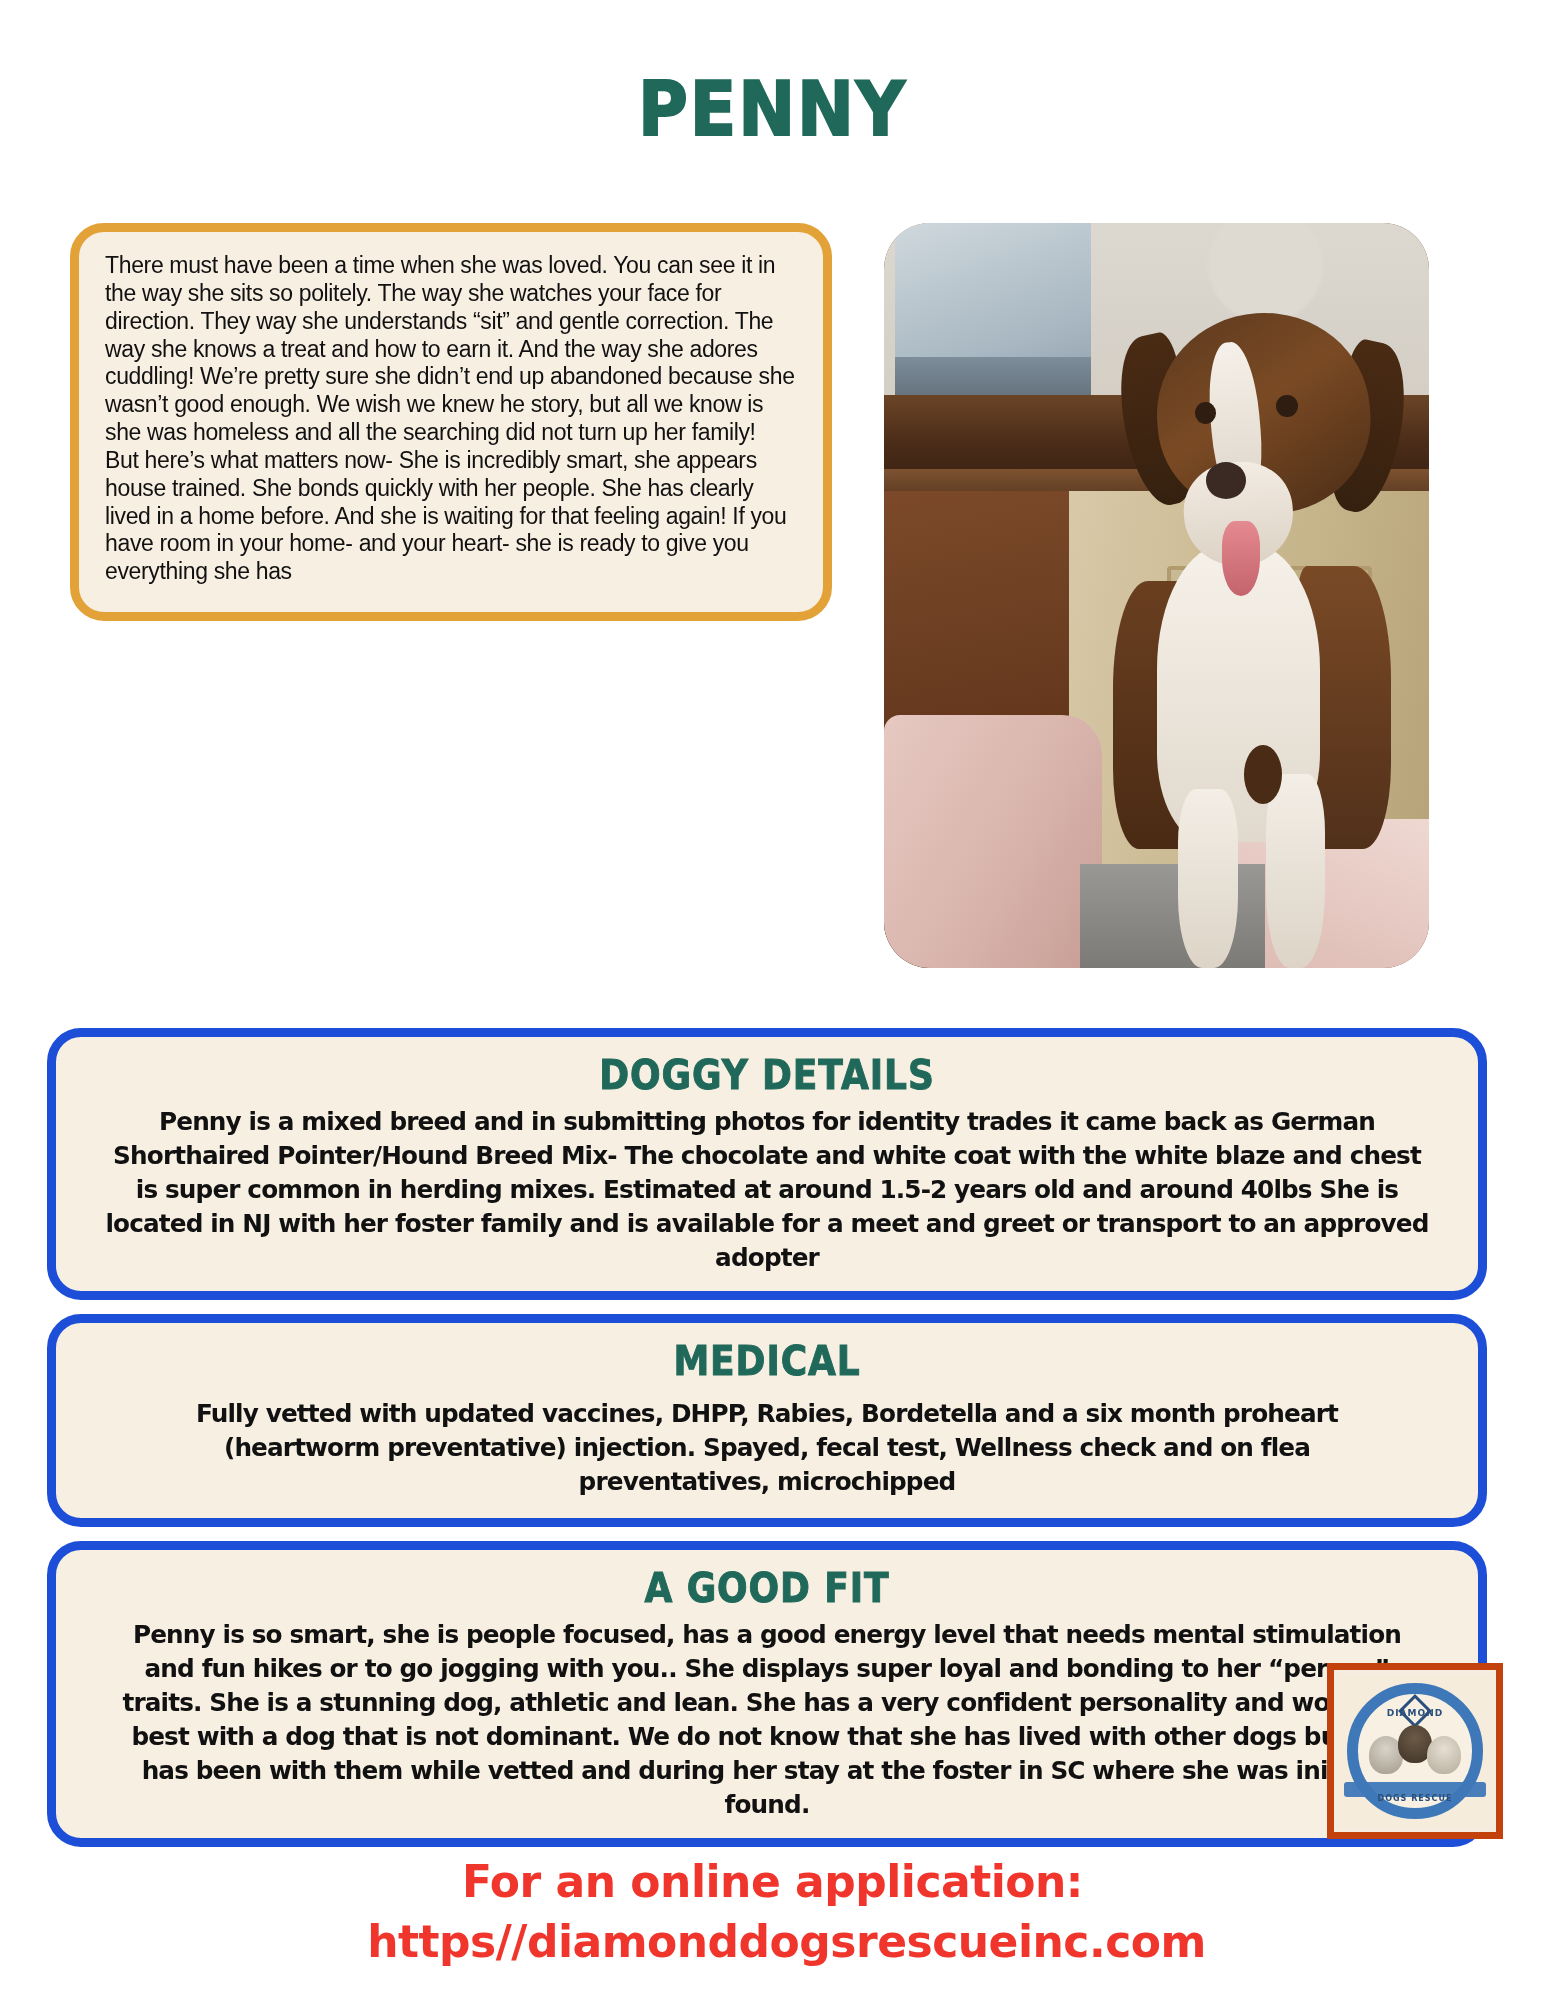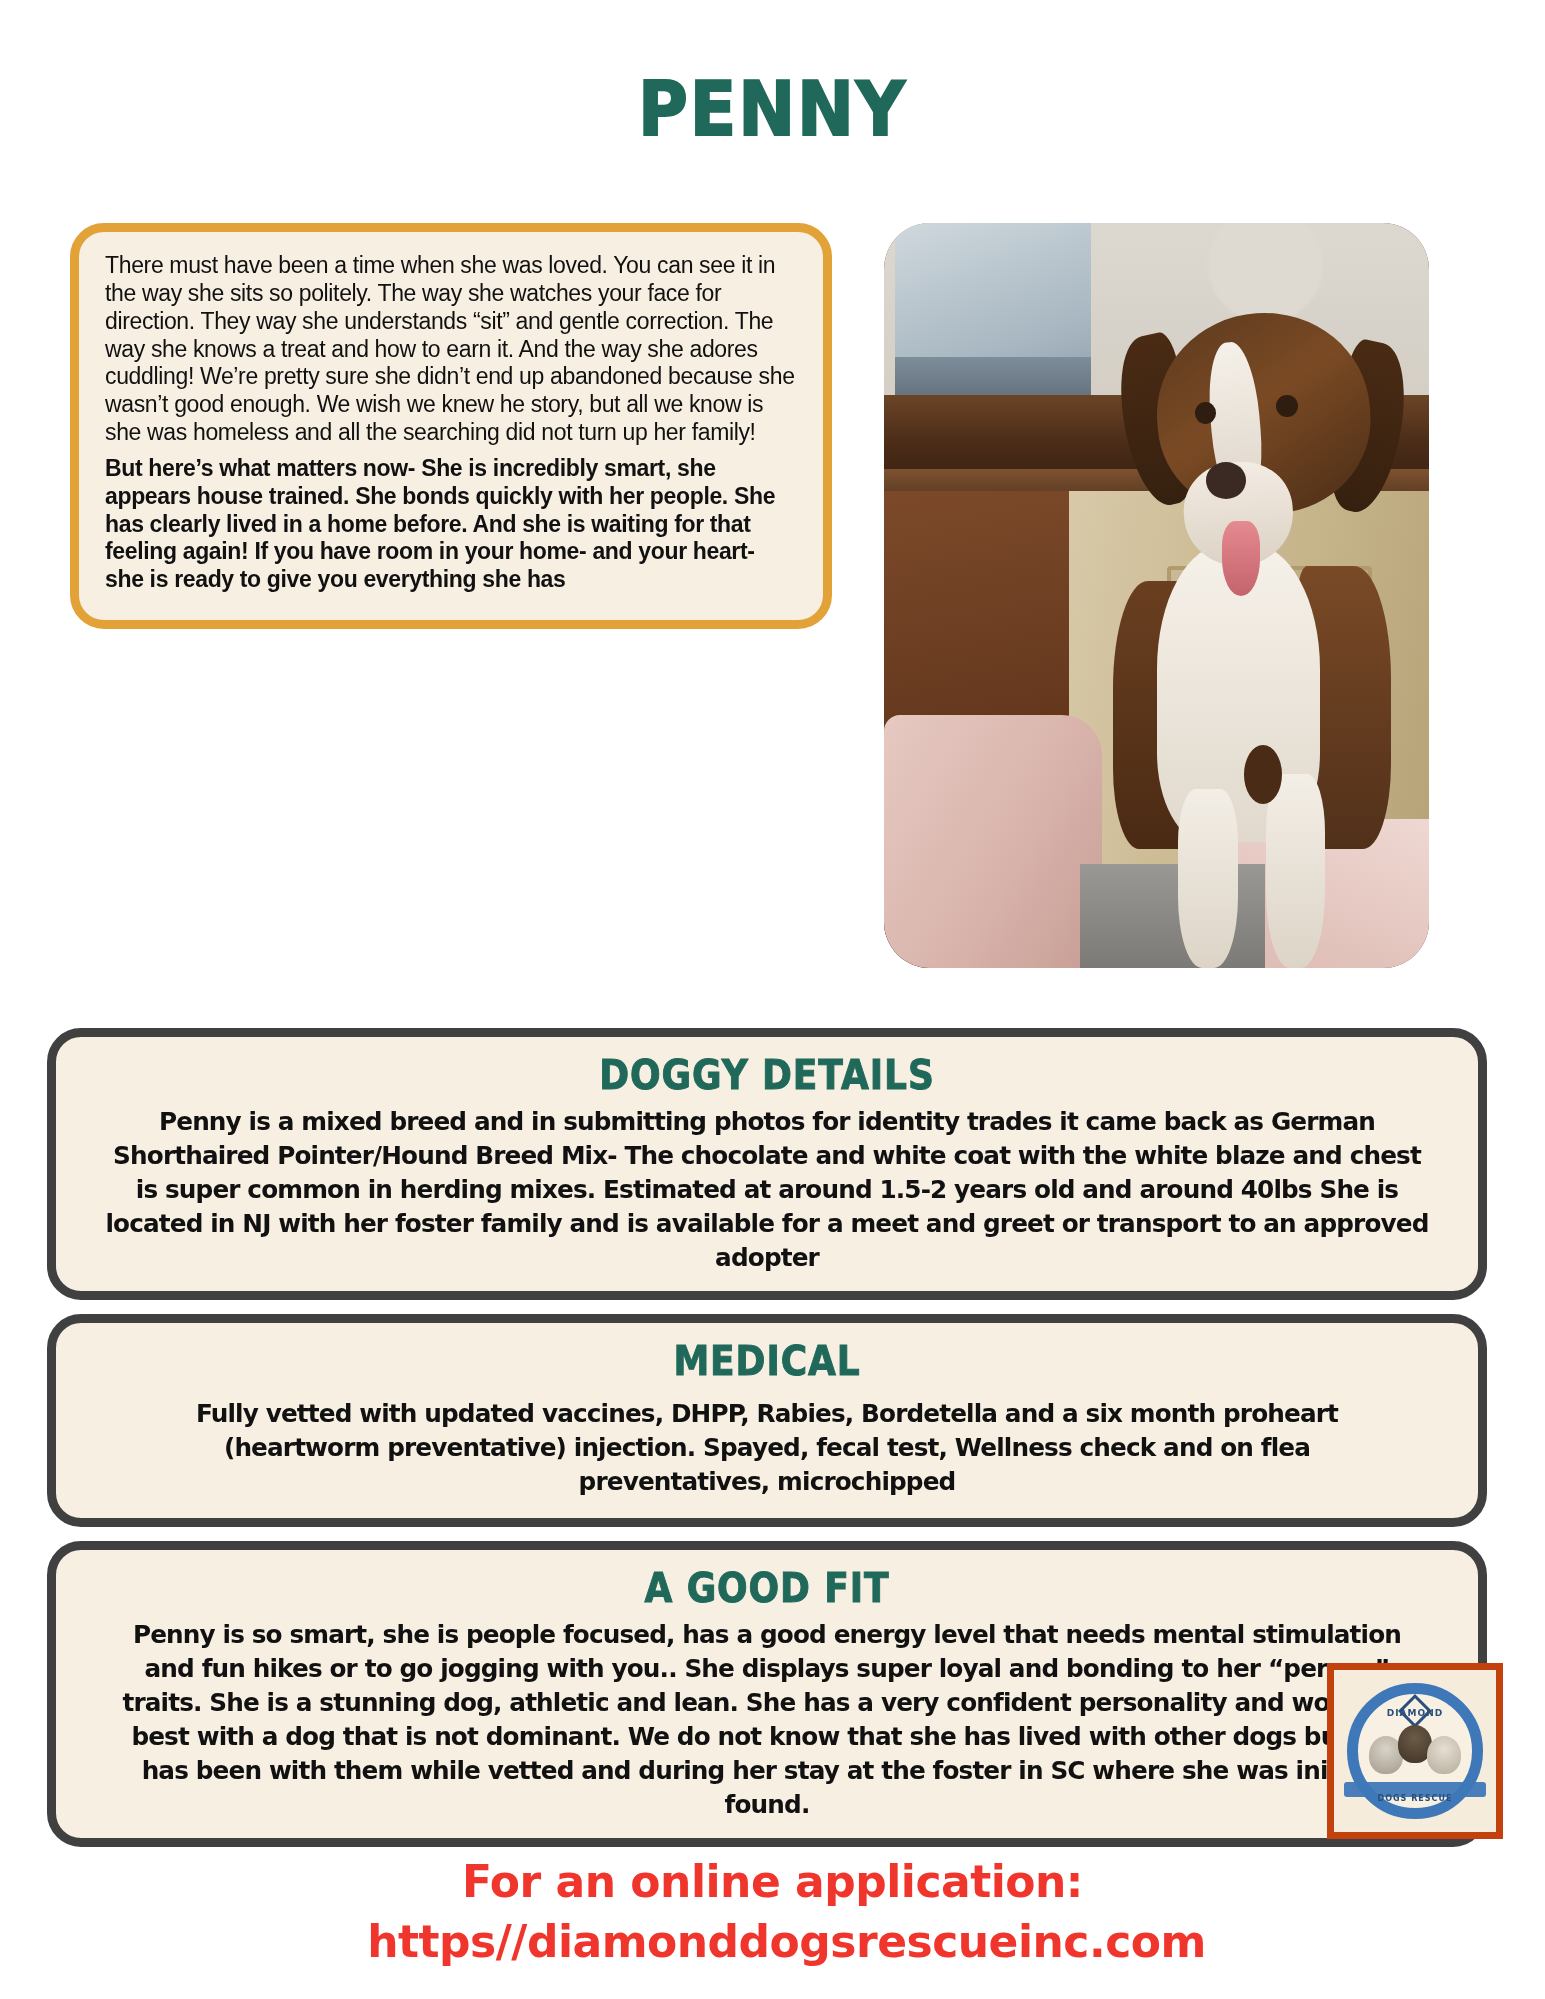--- a/index.html
+++ b/index.html
@@ -54,21 +54,21 @@
     margin: 4px 0 6px 0;
     letter-spacing: -0.2px;
   }
   .story-p {
     font-size: 23px;
     line-height: 1.21;
     color: #111;
     margin: 0;
     letter-spacing: -0.35px;
   }
-  .story-p + .story-p { margin-top: 8px; font-weight: bold; }
+  .story-p + .story-p { margin-top: 0; }
 
   
   .photo-frame {
     width: 545px;
     height: 745px;
     border-radius: 46px;
     overflow: hidden;
     position: relative;
     background: #6c4a32;
     flex: 0 0 auto;
@@ -202,21 +202,21 @@
   }
   .dog-spot {
     left: 66%; top: 70%; width: 7%; height: 8%;
     background: #4a2c16; border-radius: 50%;
   }
 
   
   .section-card {
     margin: 0 58px 0 47px;
     background: #f8efe3;
-    border: 9px solid #404040;
+    border: 9px solid #1d4ed8;
     border-radius: 34px;
     box-sizing: border-box;
     padding: 12px 26px 16px 26px;
   }
   .card-gap { height: 14px; }
 
   .section-head {
     text-align: center;
     color: #20695a;
     font-family: "DejaVu Sans", sans-serif;

